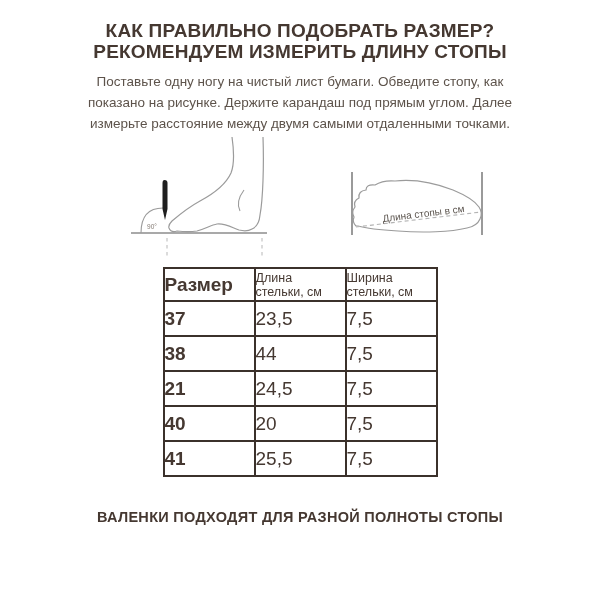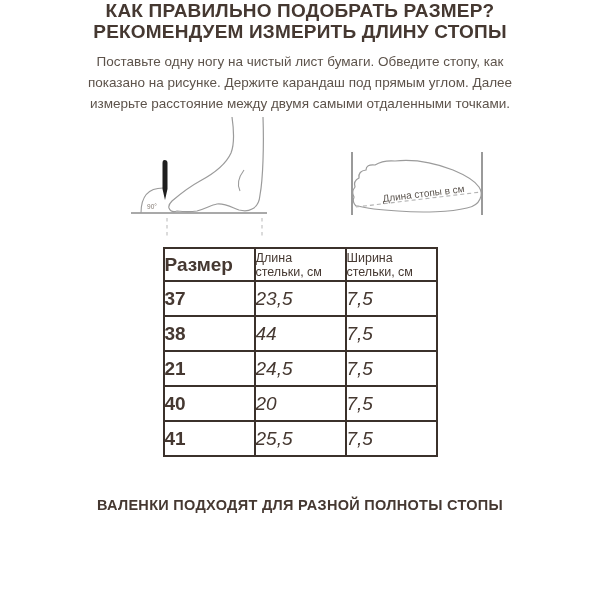--- a/index.html
+++ b/index.html
@@ -2,21 +2,21 @@
 <html><head>
 <meta charset="utf-8">
 <style>
   html,body{margin:0;padding:0;background:#ffffff;}
   .page{
     width:600px;height:600px;background:#ffffff;overflow:hidden;
     font-family:"Liberation Sans","DejaVu Sans",sans-serif;
     color:#463831;position:relative;
   }
   .title{
-    margin:0;padding-top:0;text-align:center;
+    margin:8px;padding-top:12px;text-align:center;
     font-size:19px;line-height:21px;font-weight:700;
     letter-spacing:.2px;color:#453831;white-space:pre-line;
   }
   .para{
     margin:0;text-align:center;font-size:13.5px;line-height:21px;
     color:#5d534b;white-space:pre-line;
   }
   .intro{margin-top:9px;}
   .note{margin-top:1px;}
   .figures{
@@ -32,23 +32,23 @@
   table.sizes th,table.sizes td{
     border:2px solid #3b312b;text-align:left;vertical-align:middle;
     width:89px;padding:0;color:#453831;
   }
   th.col-size{font-size:19px;font-weight:700;height:31px;}
   th.col-small{
     font-size:12.5px;line-height:14px;font-weight:400;
     white-space:pre-line;height:31px;
   }
   td.cell-size{font-size:19px;font-weight:700;height:33px;}
-  td.cell-val{font-size:19px;font-weight:400;height:33px;font-style:italic;}
+  td.cell-val{font-size:19px;font-weight:400;height:33px;}
   .footer-heading{
-    margin:12px;padding-top:28px;text-align:center;
+    margin:4px;padding-top:28px;text-align:center;
     font-size:14.5px;font-weight:700;letter-spacing:.3px;color:#453831;
   }
 </style>
 </head>
 <body>
 
 <div class="page">
 
   <h1 class="title">КАК ПРАВИЛЬНО ПОДОБРАТЬ РАЗМЕР?
 РЕКОМЕНДУЕМ ИЗМЕРИТЬ ДЛИНУ СТОПЫ</h1>

